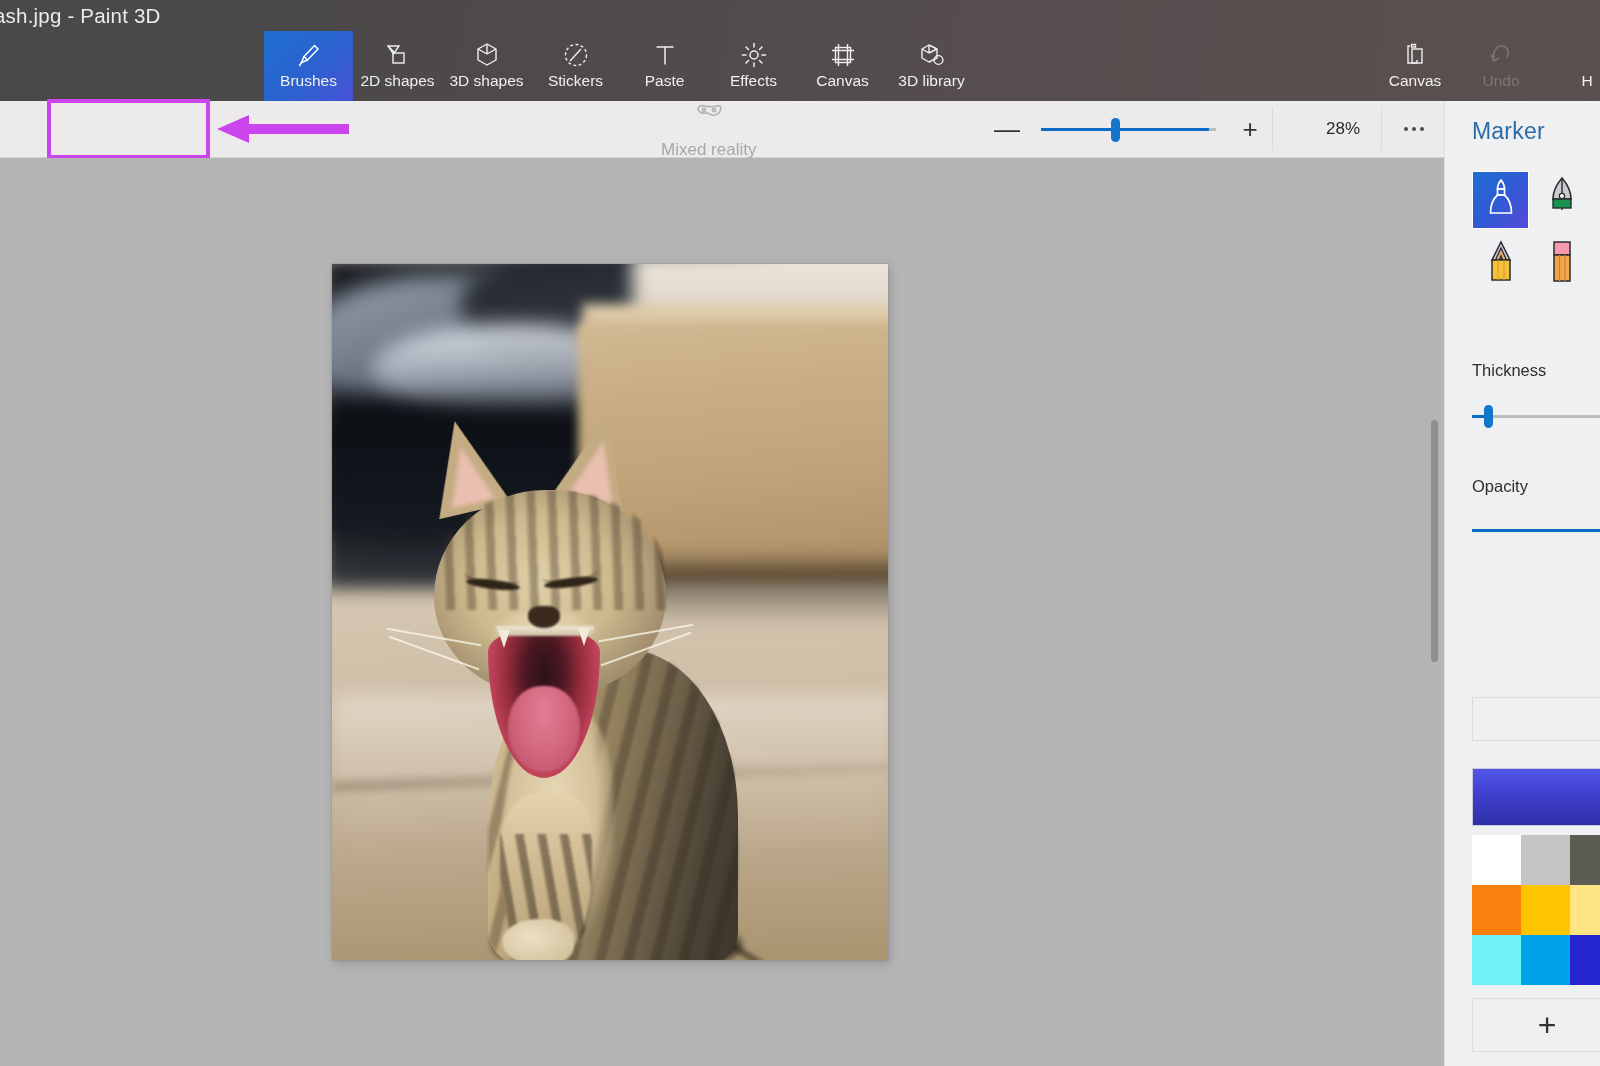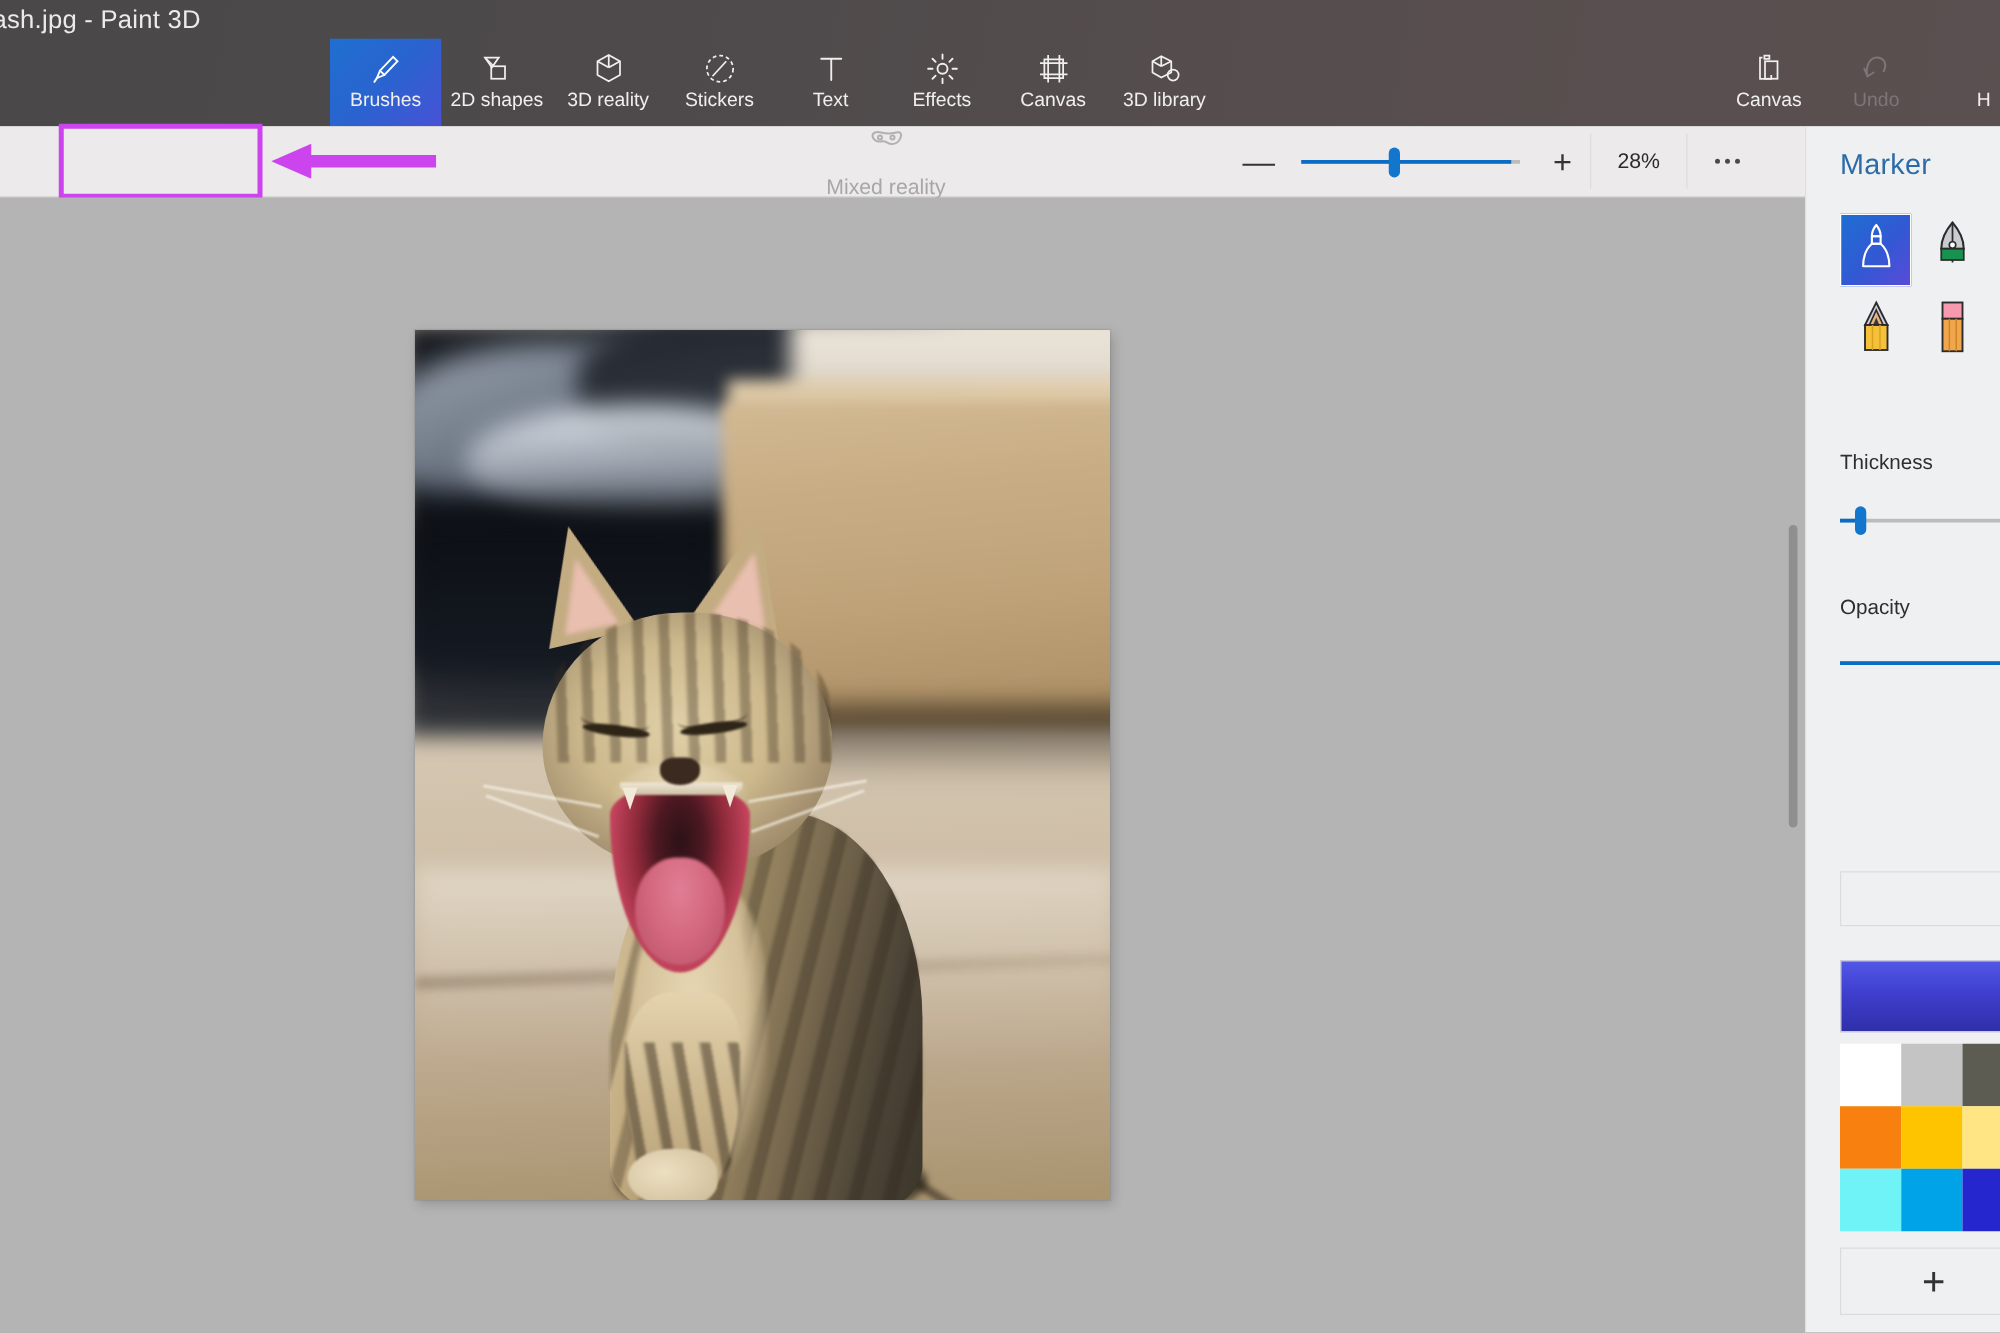--- a/index.html
+++ b/index.html
@@ -148,20 +148,21 @@
     width: 9px; height: 24px;
     border-radius: 5px;
     background: #1276cd;
   }
   #zoom-value {
     width: 76px; height: 44px;
     display: flex; align-items: center; justify-content: center;
     font-size: 17px; color: #2b2b2b;
     border-left: 1px solid #dedbdb;
     border-right: 1px solid #dedbdb;
+    padding-left: 32px;
   }
   #more-options-btn {
     width: 63px; height: 56px;
     display: flex; align-items: center; justify-content: center;
     gap: 4px;
   }
   #more-options-btn i {
     width: 4px; height: 4px; border-radius: 50%;
     background: #4a4a4a; display: block;
   }
@@ -555,21 +556,21 @@
 
     <div class="ribbon-tab">
       <span class="tab-icon">
         <svg width="22" height="26" viewBox="0 0 22 26">
             <g fill="none" stroke="#f0eeee" stroke-width="1.4" stroke-linejoin="round">
               <path d="M11 2 L20 7 L20 18 L11 23 L2 18 L2 7 Z"></path>
               <path d="M11 2 L11 12 M11 12 L20 7 M11 12 L2 7"></path>
             </g>
           </svg>
       </span>
-      <span class="tab-label">3D reality</span>
+      <span class="tab-label">3D shapes</span>
     </div>
 
     <div class="ribbon-tab">
       <span class="tab-icon">
         <svg width="26" height="26" viewBox="0 0 26 26">
             <g fill="none" stroke="#f0eeee" stroke-width="1.4">
               <circle cx="13" cy="13" r="10.5" stroke-dasharray="3 2.4"></circle>
               <path d="M7 19 L18 7"></path>
             </g>
           </svg>
@@ -578,21 +579,21 @@
     </div>
 
     <div class="ribbon-tab">
       <span class="tab-icon">
         <svg width="22" height="24" viewBox="0 0 22 24">
             <g fill="none" stroke="#f0eeee" stroke-width="1.5" stroke-linecap="round">
               <path d="M3 4 L19 4 M11 4 L11 21"></path>
             </g>
           </svg>
       </span>
-      <span class="tab-label">Text</span>
+      <span class="tab-label">Paste</span>
     </div>
 
     <div class="ribbon-tab">
       <span class="tab-icon">
         <svg width="26" height="26" viewBox="0 0 26 26">
             <g stroke="#f0eeee" stroke-width="1.5" stroke-linecap="round">
               <circle cx="13" cy="13" r="4" fill="none"></circle>
               <path d="M13 1.5 L13 5 M13 21 L13 24.5 M1.5 13 L5 13 M21 13 L24.5 13 M5 5 L7.5 7.5 M18.5 18.5 L21 21 M21 5 L18.5 7.5 M7.5 18.5 L5 21"></path>
             </g>
           </svg>

